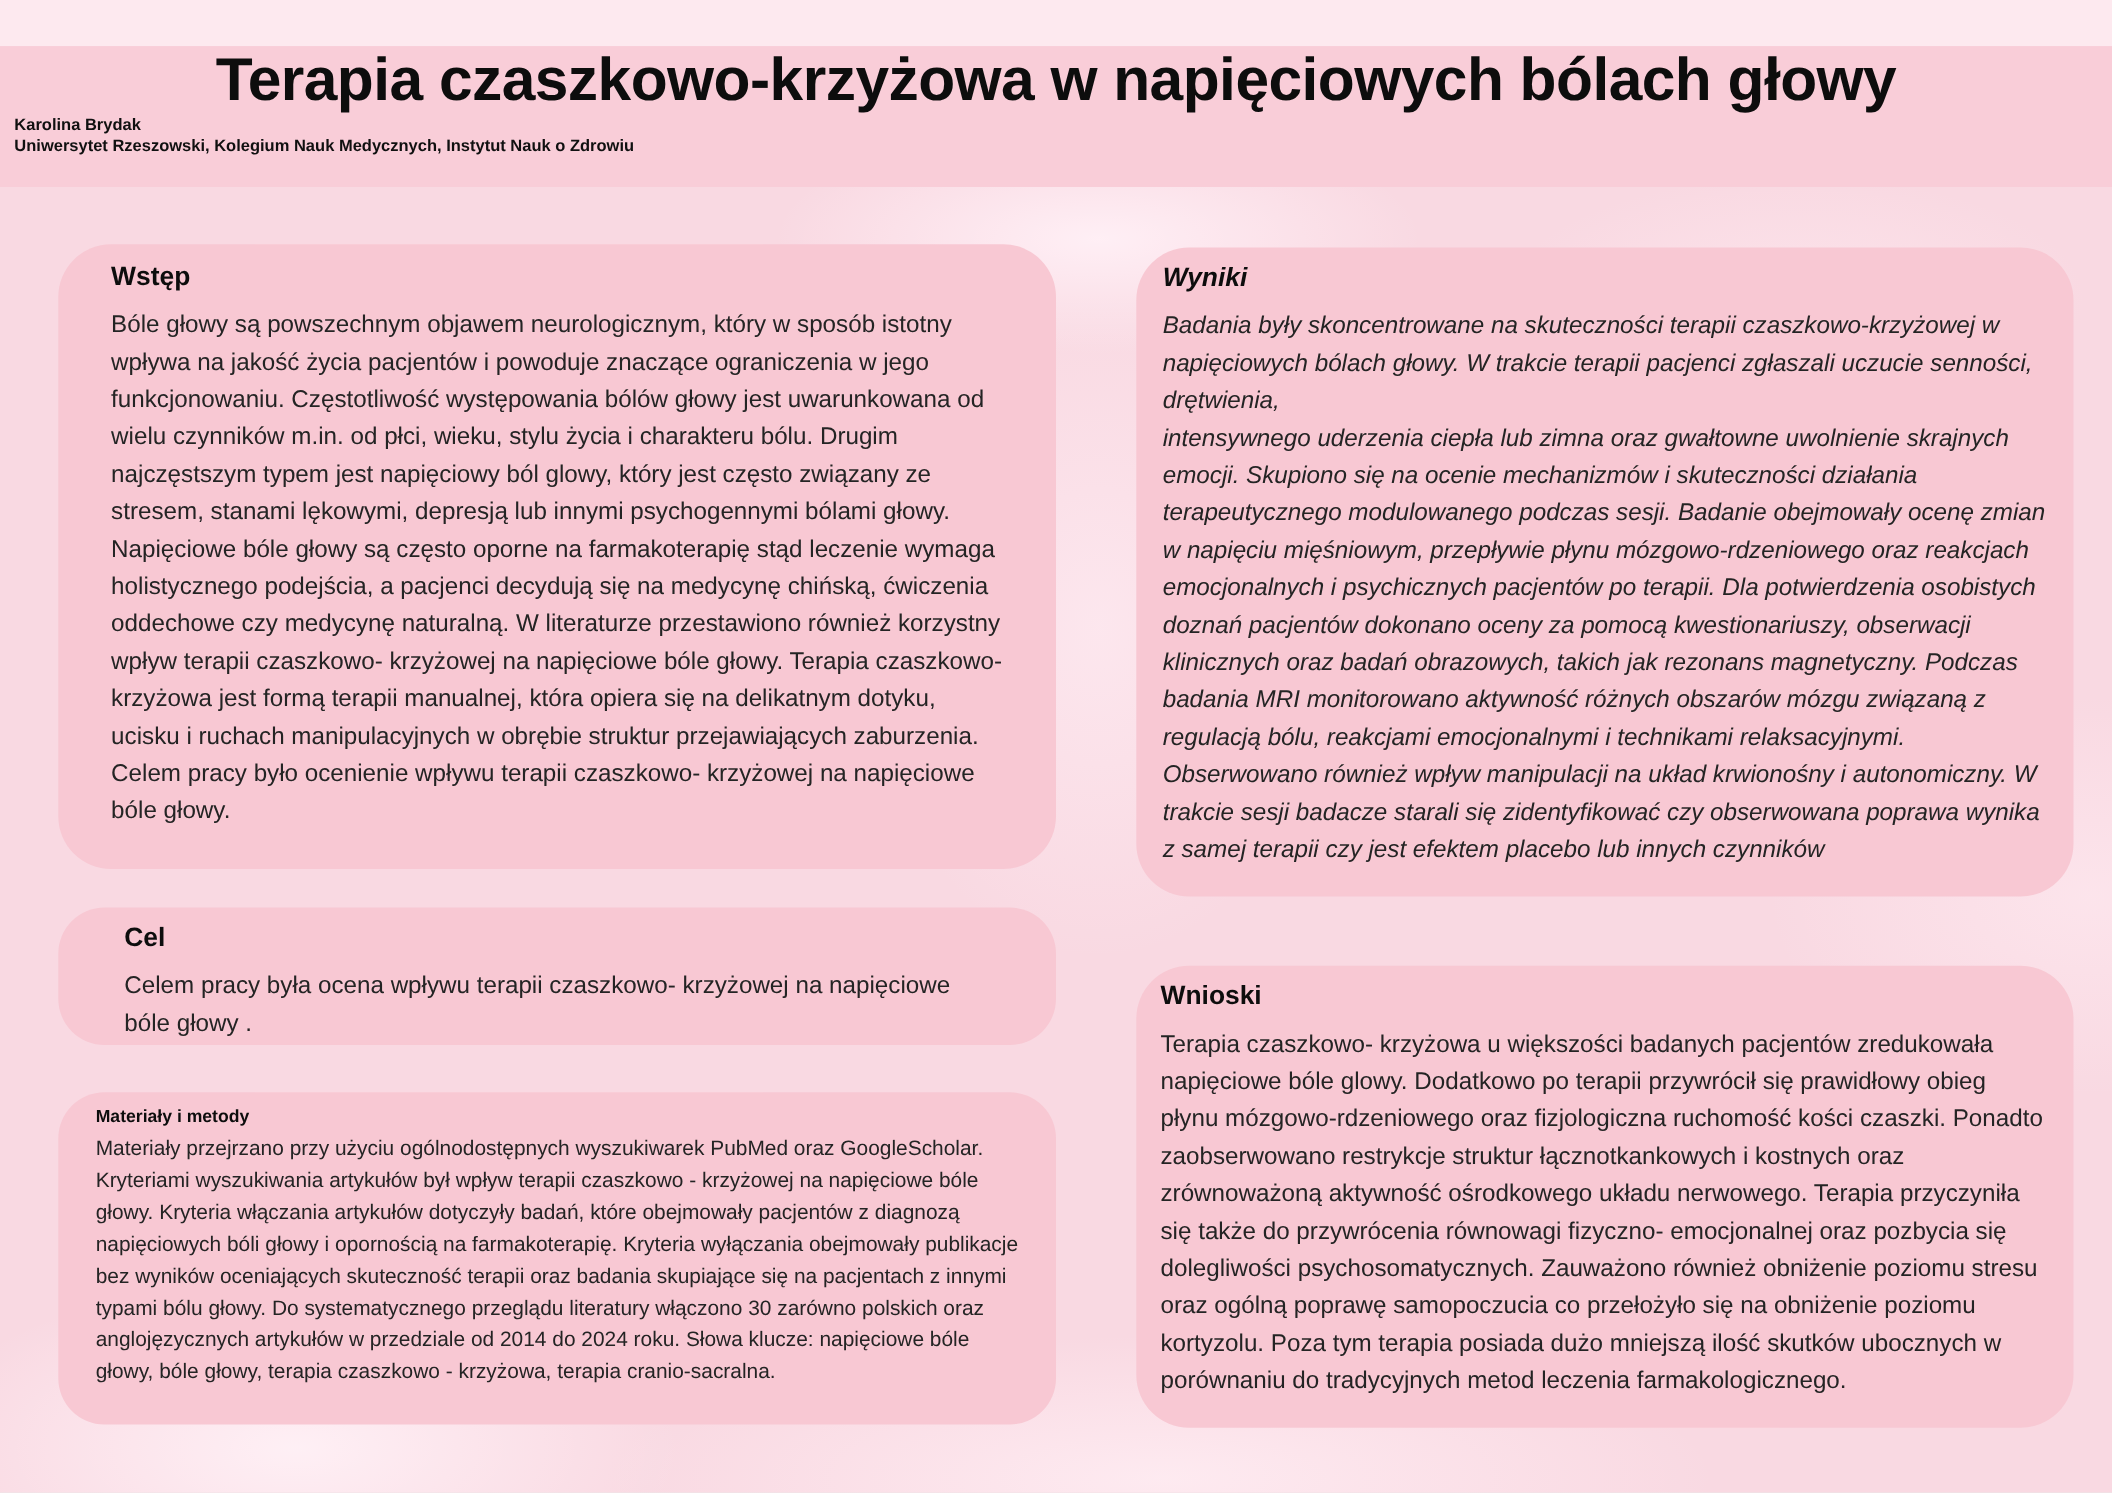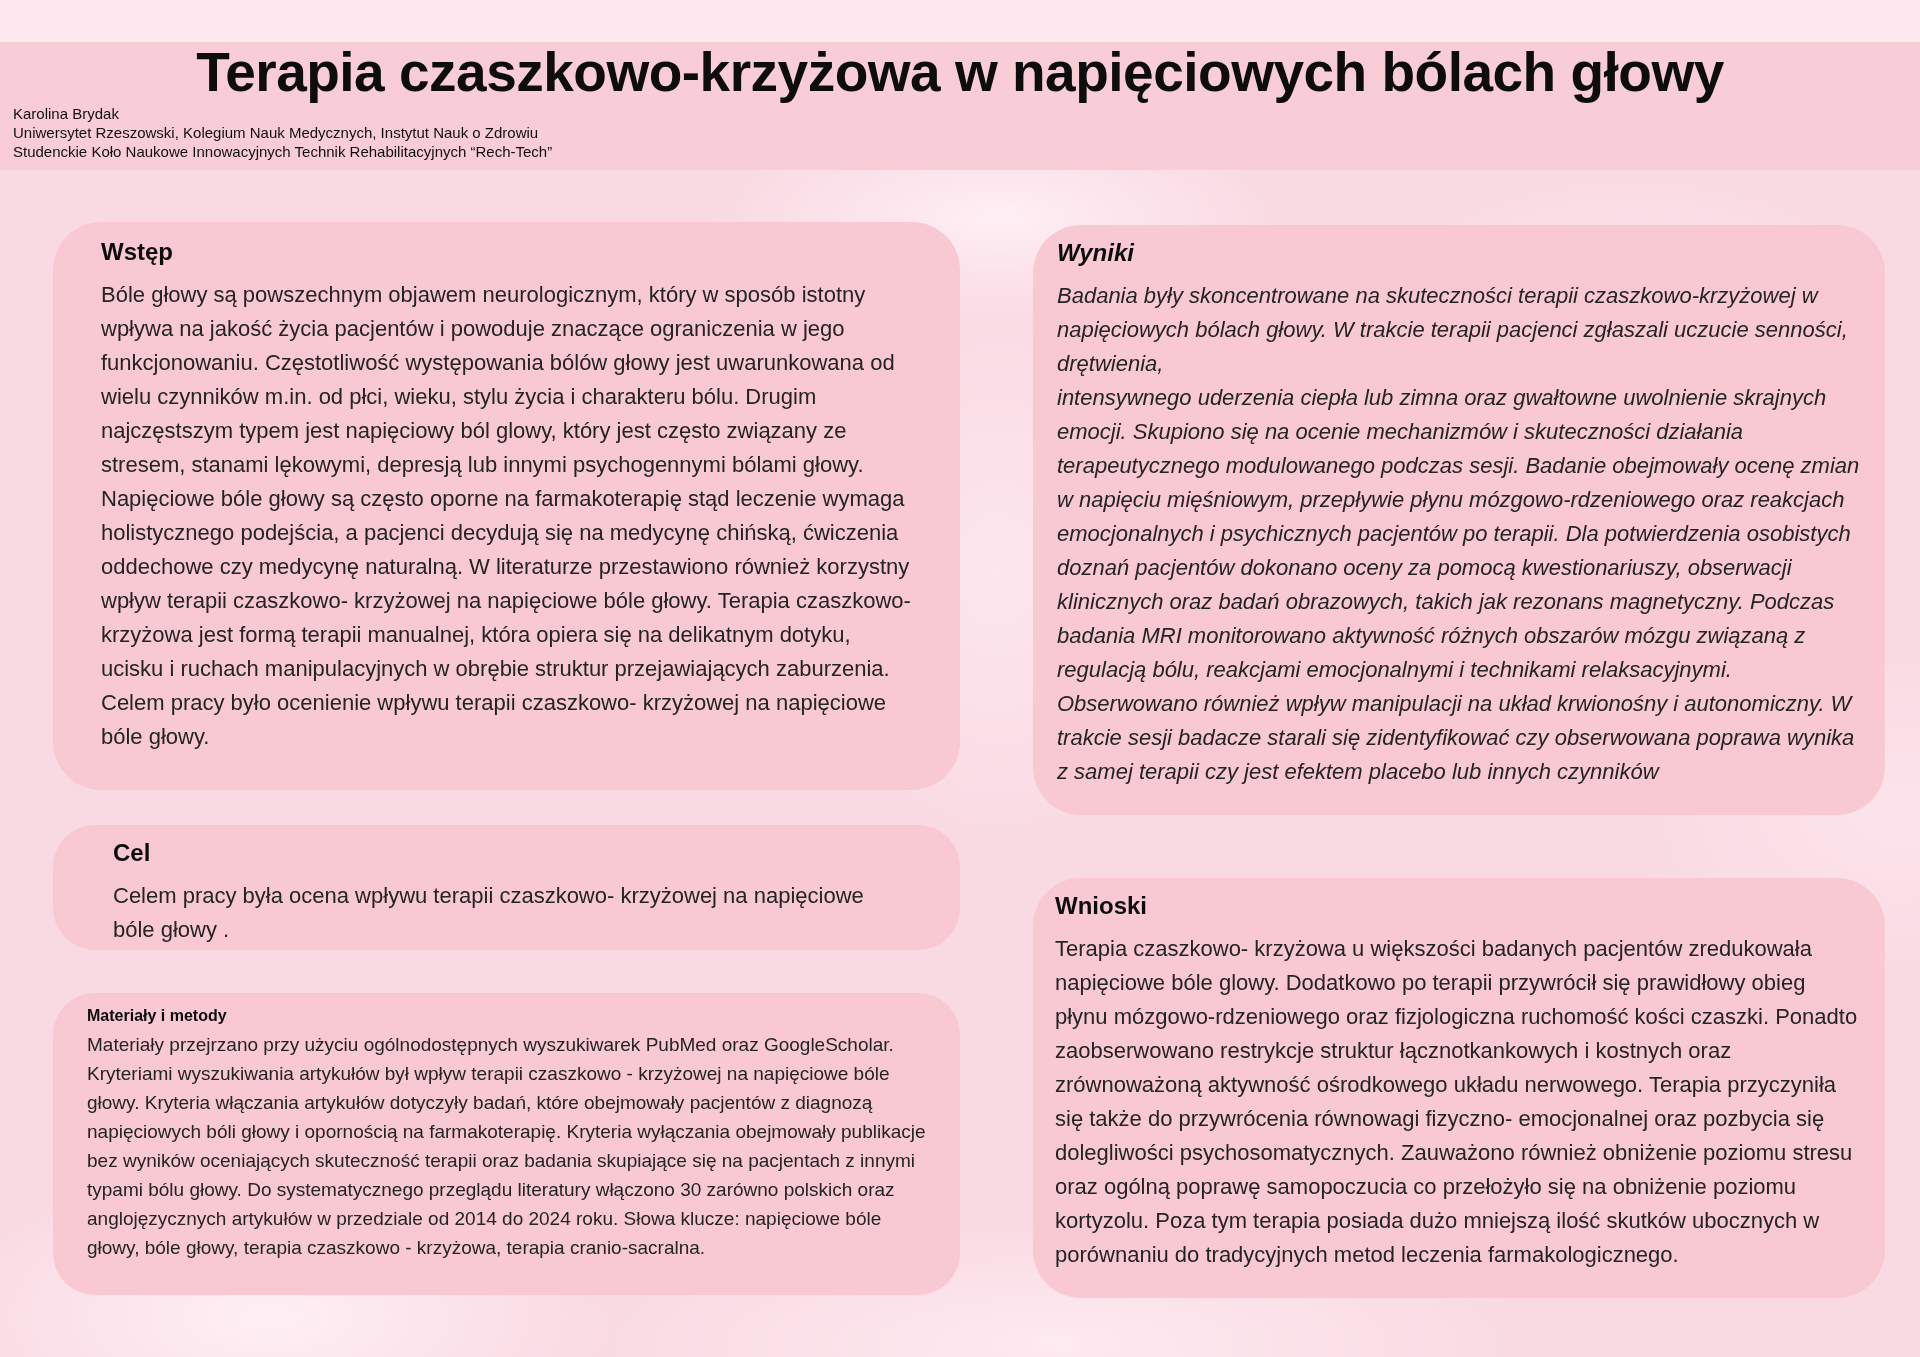--- a/index.html
+++ b/index.html
@@ -52,21 +52,21 @@
     font-weight: 700;
     letter-spacing: -0.5px;
     color: #0d0d0d;
     margin: 0;
   }
 
   .authors {
     position: absolute;
     left: 13px; top: 104px;
     font-size: 15px;
-    font-weight: 400;
+    font-weight: 700;
     line-height: 19px;
     color: #101010;
   }
 
   .panel {
     position: absolute;
     background: var(--panel, #f8c8d3);
     border-radius: 48px;
     box-sizing: border-box;
     text-align: left;
@@ -104,21 +104,20 @@
 <div class="poster">
 
   <div class="top-strip"></div>
   <div class="header-band"></div>
 
   <h1 class="poster-title">Terapia czaszkowo-krzyżowa w napięciowych bólach głowy</h1>
 
   <div class="authors">
     <div>Karolina Brydak</div>
     <div>Uniwersytet Rzeszowski, Kolegium Nauk Medycznych, Instytut Nauk o Zdrowiu</div>
-    <div>Studenckie Koło Naukowe Innowacyjnych Technik Rehabilitacyjnych “Rech-Tech”</div>
   </div>
 
   <section class="panel wstep">
     <h2>Wstęp</h2>
     <div class="box-body">Bóle głowy są powszechnym objawem neurologicznym, który w sposób istotny wpływa na jakość życia pacjentów i powoduje znaczące ograniczenia w jego funkcjonowaniu. Częstotliwość występowania bólów głowy jest uwarunkowana od wielu czynników m.in. od płci, wieku, stylu życia i charakteru bólu. Drugim najczęstszym typem jest napięciowy ból glowy, który jest często związany ze stresem, stanami lękowymi, depresją lub innymi psychogennymi bólami głowy. Napięciowe bóle głowy są często oporne na farmakoterapię stąd leczenie wymaga holistycznego podejścia, a pacjenci decydują się na medycynę chińską, ćwiczenia oddechowe czy medycynę naturalną. W literaturze przestawiono również korzystny wpływ terapii czaszkowo- krzyżowej na napięciowe bóle głowy. Terapia czaszkowo-krzyżowa jest formą terapii manualnej, która opiera się na delikatnym dotyku, ucisku i ruchach manipulacyjnych w obrębie struktur przejawiających zaburzenia. Celem pracy było ocenienie wpływu terapii czaszkowo- krzyżowej na napięciowe bóle głowy.</div>
   </section>
 
   <section class="panel cel">
     <h2>Cel</h2>
     <div class="box-body">Celem pracy była ocena wpływu terapii czaszkowo- krzyżowej na napięciowe bóle głowy .</div>

